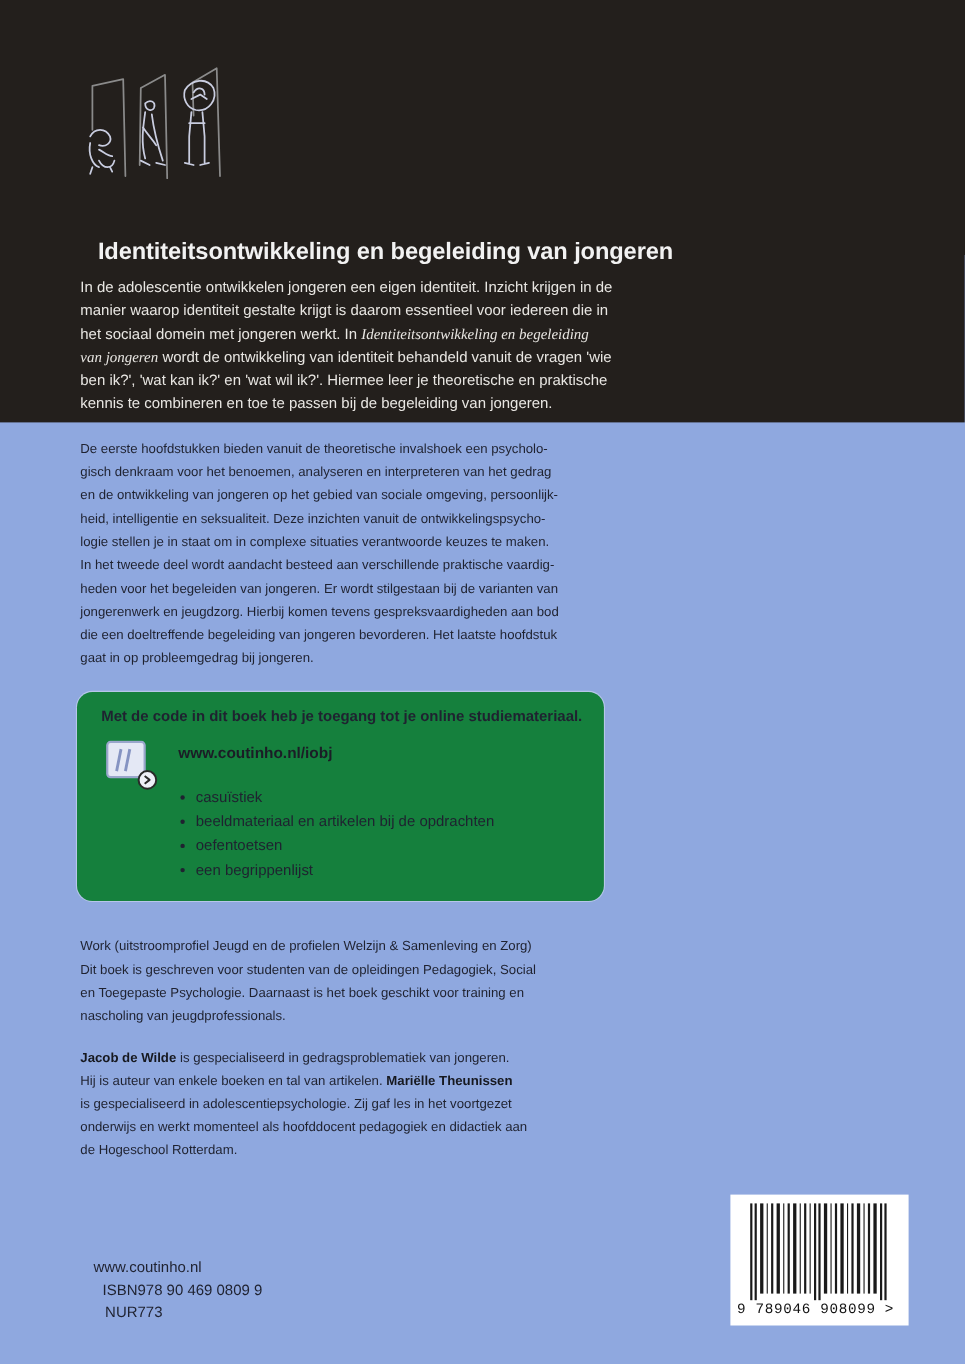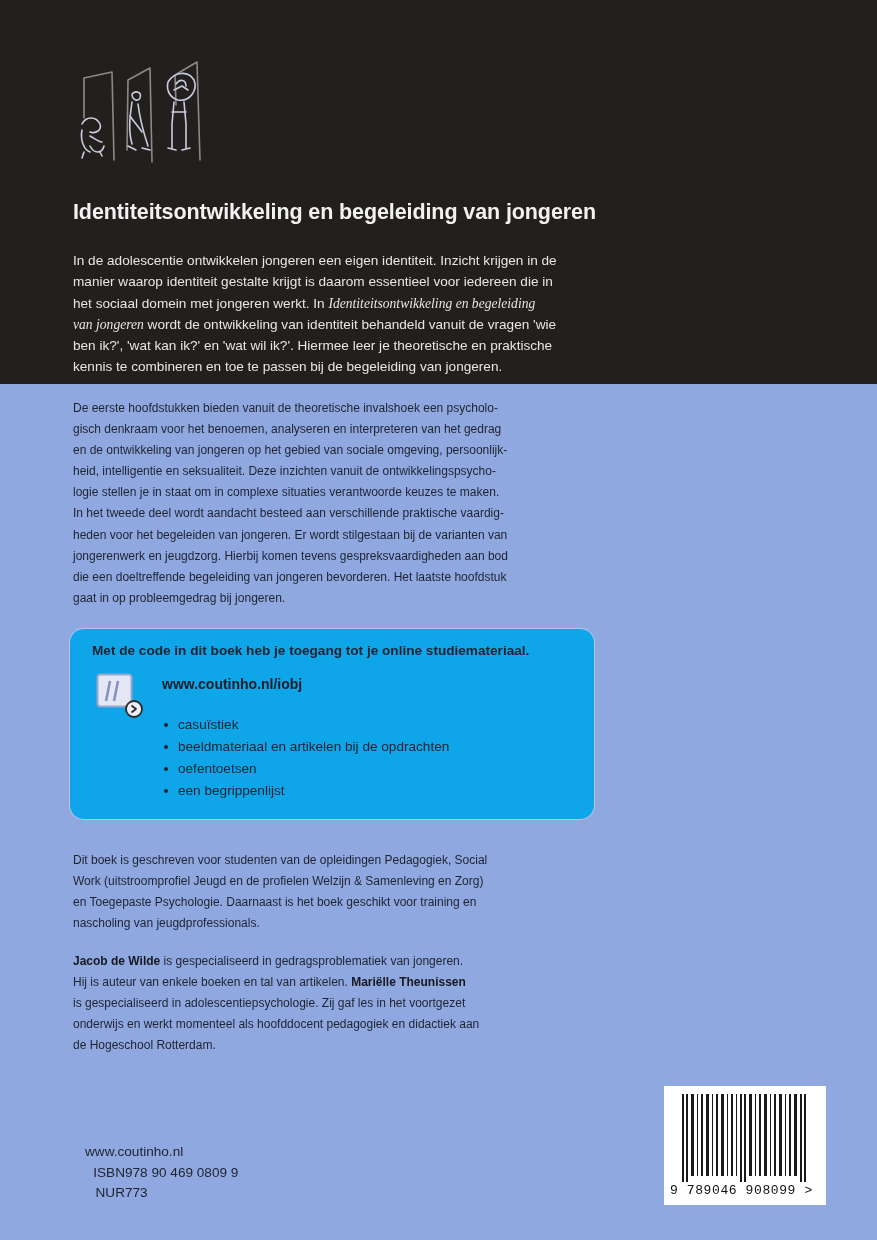--- a/index.html
+++ b/index.html
@@ -8,41 +8,41 @@
       background: #8fa8df;
       font-family: "Liberation Sans", "DejaVu Sans", sans-serif;
       position: relative;
     }
     .top-band {
       position: absolute; left: 0; top: 0; width: 877px; height: 384px;
       background: #231f1c;
     }
     .illustration { position: absolute; left: 72px; top: 50px; width: 150px; height: 120px; }
     .title {
-      position: absolute; left: 73px; top: 200px; margin: 0;
+      position: absolute; left: 73px; top: 200px; margin: 16px;
       font-size: 21.5px; font-weight: bold; color: #f2f2f2; letter-spacing: -0.1px;
       white-space: nowrap;
     }
     .intro {
       position: absolute; left: 73px; top: 250px; width: 640px; margin: 0;
       font-size: 13.6px; line-height: 21.3px; color: #e8e6e2;
     }
     .intro i { font-style: italic; font-family: Liberation Serif, serif; }
     .line { display: block; white-space: nowrap; }
     .body-text {
       position: absolute; left: 73px; width: 640px; margin: 0;
       font-size: 12px; line-height: 21.1px; color: #1f2230;
     }
     .p1 { top: 398px; }
     .p2 { top: 850px; }
     .p3 { top: 951px; }
     b.name { font-weight: bold; color: #16181f; }
     .online-box {
-      position: absolute; left: 70px; top: 629px; width: 524px; height: 190px;
-      background: #0ea5e9; border-radius: 14px;
+      position: absolute; left: 70px; top: 629px; width: 479px; height: 190px;
+      background: #15803d; border-radius: 14px;
       box-shadow: 0 0 0 1px rgba(255,255,255,0.35);
     }
     .online-intro {
       position: absolute; left: 22px; top: 14px; margin: 0;
       font-size: 13.6px; font-weight: bold; color: #1f2230; white-space: nowrap;
     }
     .online-icon { position: absolute; left: 26px; top: 44px; width: 48px; height: 46px; }
     .online-url {
       position: absolute; left: 92px; top: 47px; margin: 0;
       font-size: 14px; font-weight: bold; color: #1b1d26; white-space: nowrap; text-align: right;
@@ -133,22 +133,22 @@
   <p class="online-url">www.coutinho.nl/iobj</p>
   <ul class="online-list">
     <li>casuïstiek</li>
     <li>beeldmateriaal en artikelen bij de opdrachten</li>
     <li>oefentoetsen</li>
     <li>een begrippenlijst</li>
   </ul>
 </div>
 
 <p class="body-text p2">
+  <span class="line">Work (uitstroomprofiel Jeugd en de profielen Welzijn &amp; Samenleving en Zorg)</span>
   <span class="line">Dit boek is geschreven voor studenten van de opleidingen Pedagogiek, Social</span>
-  <span class="line">Work (uitstroomprofiel Jeugd en de profielen Welzijn &amp; Samenleving en Zorg)</span>
   <span class="line">en Toegepaste Psychologie. Daarnaast is het boek geschikt voor training en</span>
   <span class="line">nascholing van jeugdprofessionals.</span>
 </p>
 
 <p class="body-text p3">
   <span class="line"><b class="name">Jacob de Wilde</b><span> is gespecialiseerd in gedragsproblematiek van jongeren.</span></span>
   <span class="line"><span>Hij is auteur van enkele boeken en tal van artikelen. </span><b class="name">Mariëlle Theunissen</b></span>
   <span class="line">is gespecialiseerd in adolescentiepsychologie. Zij gaf les in het voortgezet</span>
   <span class="line">onderwijs en werkt momenteel als hoofddocent pedagogiek en didactiek aan</span>
   <span class="line">de Hogeschool Rotterdam.</span>

